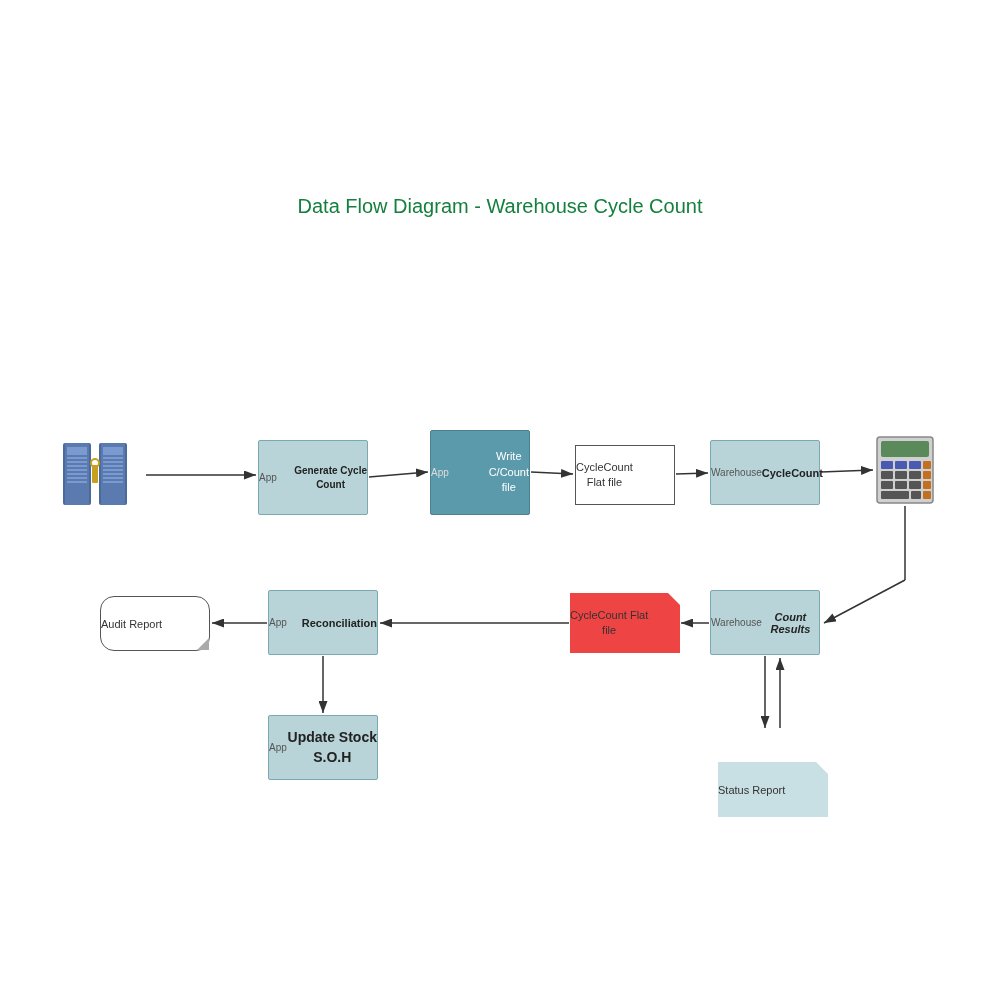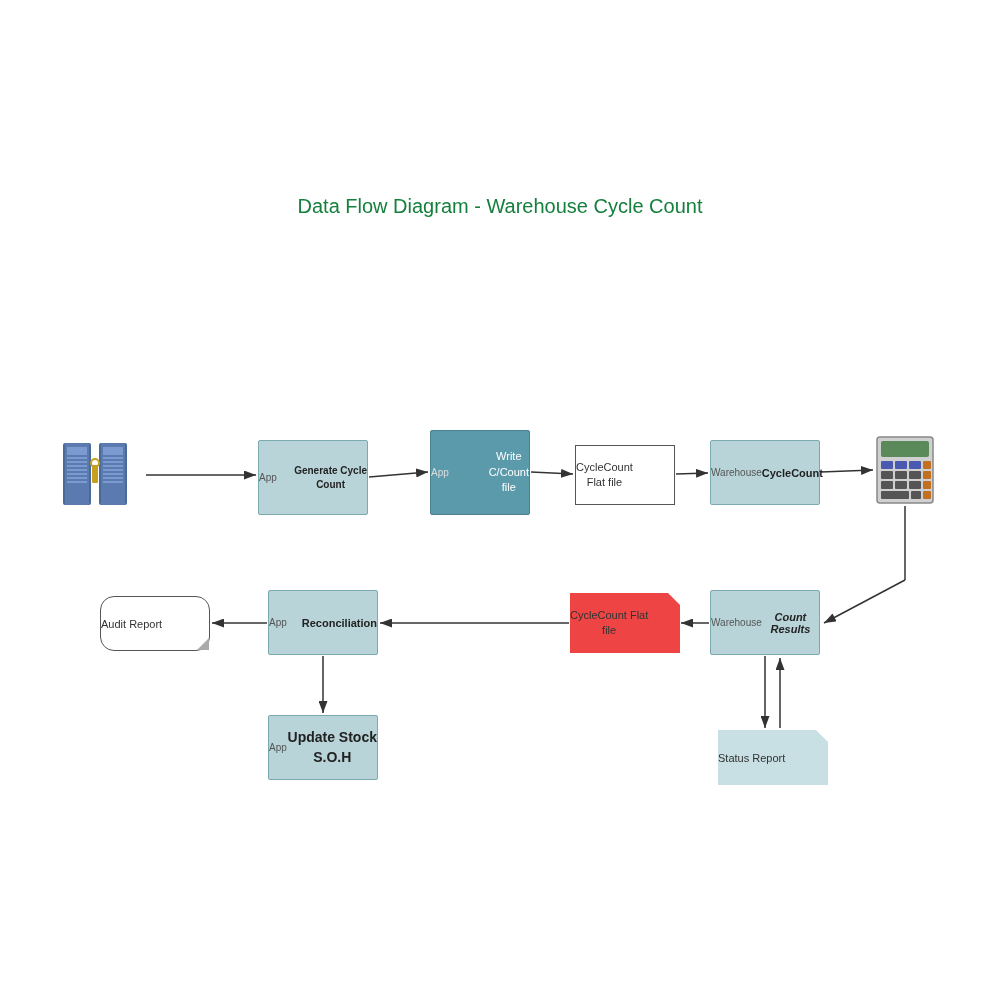--- a/index.html
+++ b/index.html
@@ -210,17 +210,17 @@
 
     <div style="position:absolute; bottom:0; right:0; width:0; height:0; border-style:solid; border-width:0 0 12px 12px; border-color:transparent transparent #aaa transparent;"></div>
   </div>
 
   <div class="node node-process" style="left:268px; top:715px; width:110px; height:65px; border-radius:2px;">
     <div class="node-label-top">App</div>
     <div style="font-size:14px; font-weight:bold; color:#222; line-height:1.4; white-space:pre-line;">Update Stock
 S.O.H</div>
   </div>
 
-  <div class="node" style="left:718px; top:730px; width:110px; height:55px; background:#c8dfe4; clip-path: polygon(0 0, calc(100% - 12px) 0, 100% 12px, 100% 100%, 0 100%);">
+  <div class="node" style="left:718px; top:762px; width:110px; height:55px; background:#c8dfe4; clip-path: polygon(0 0, calc(100% - 12px) 0, 100% 12px, 100% 100%, 0 100%);">
     <div style="font-size:11px; color:#333;">Status Report</div>
   </div>
 
 </div>
 
 </body></html>

